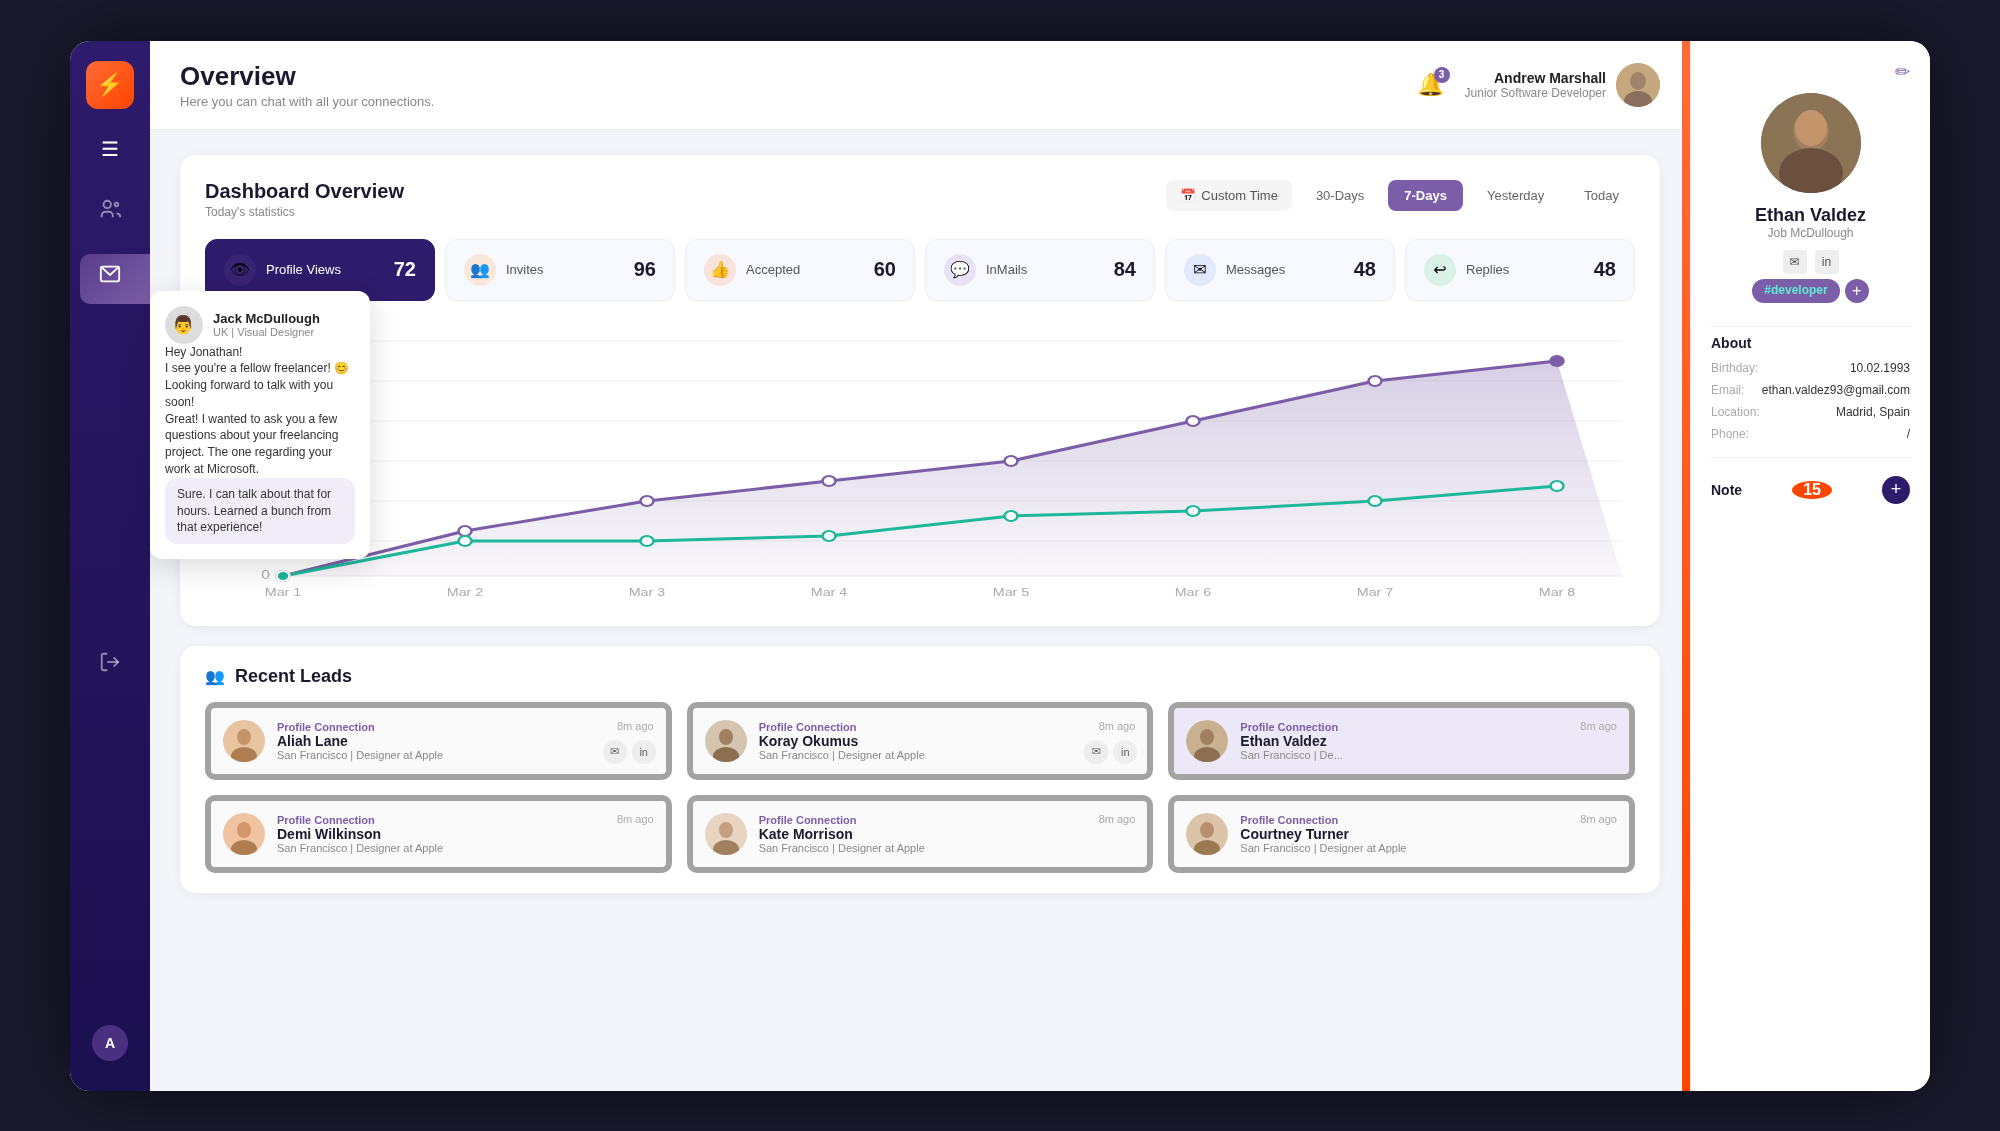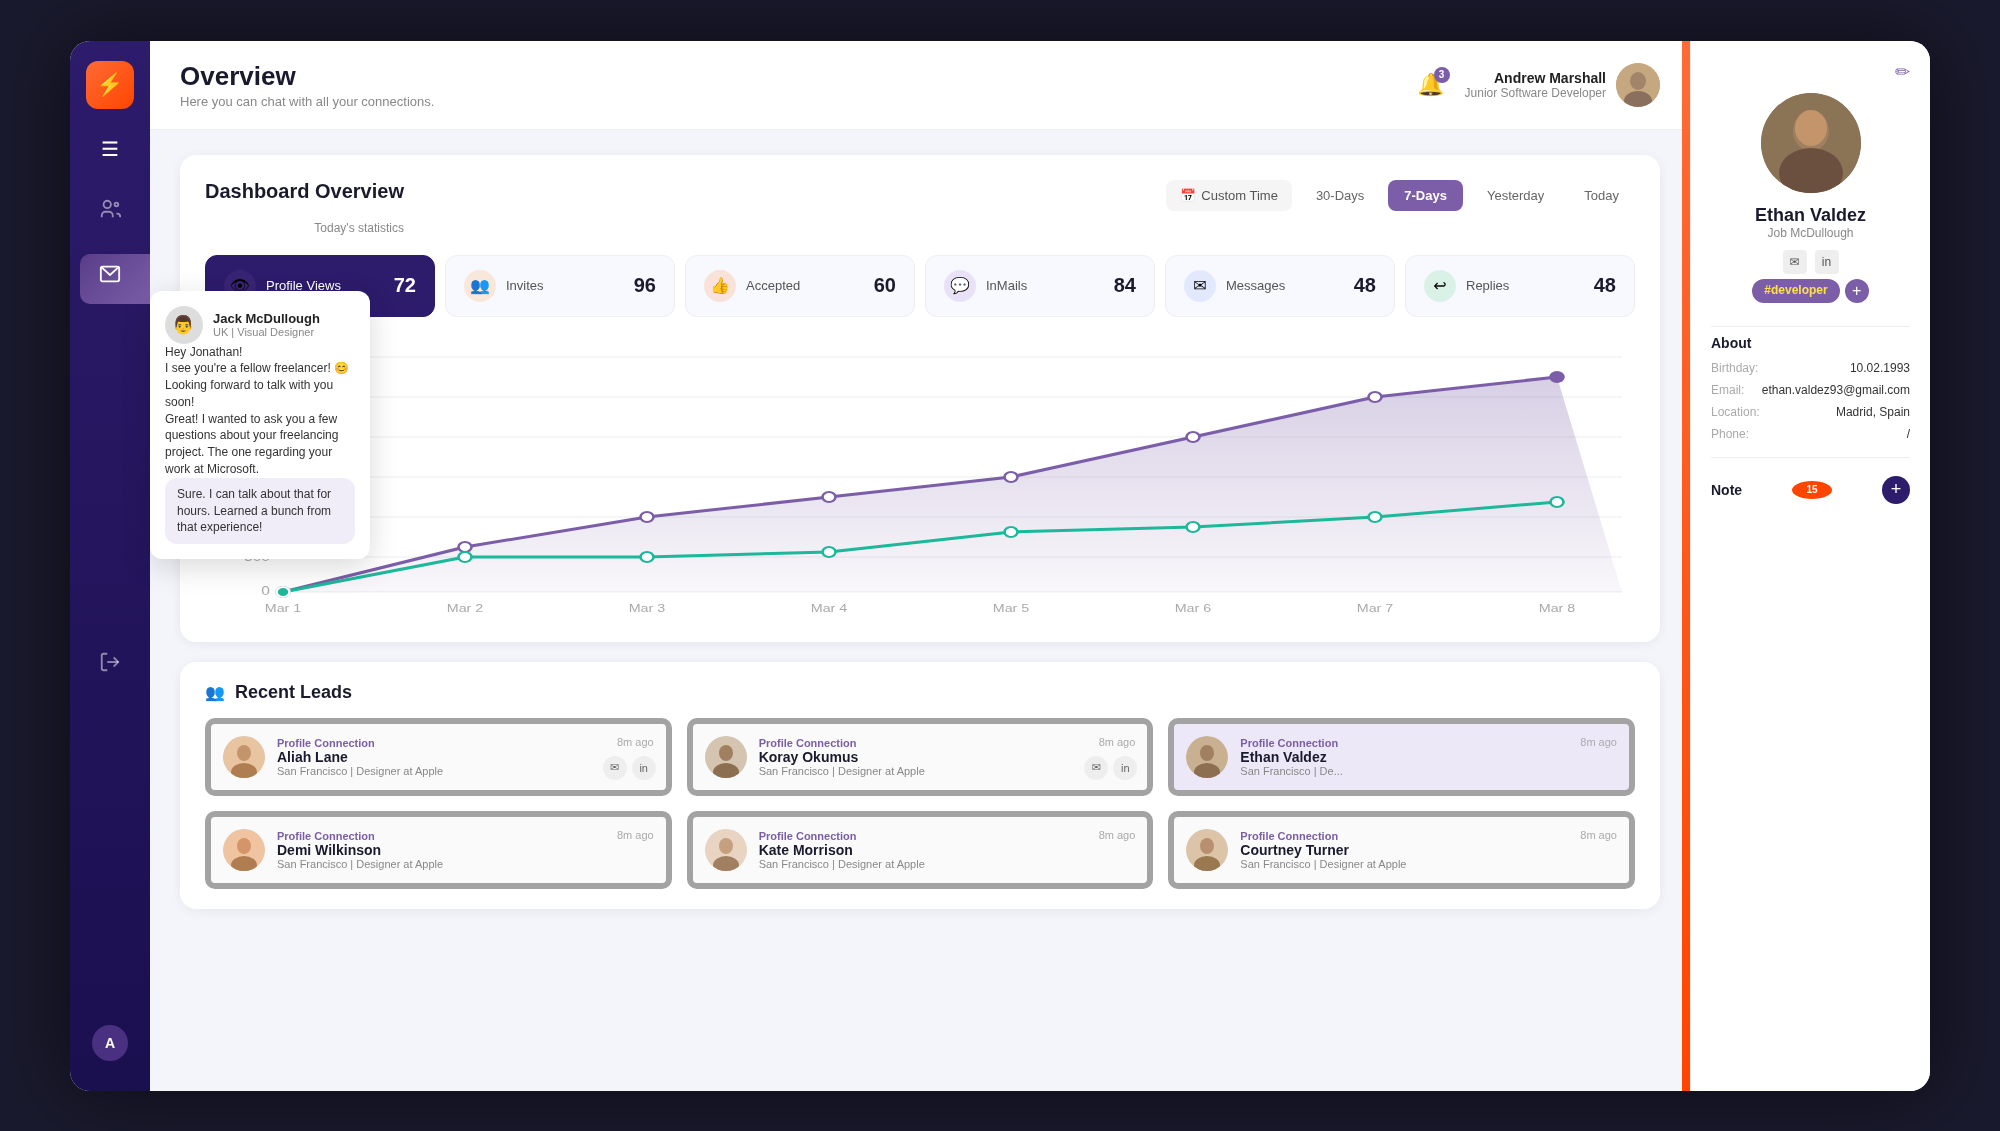--- a/index.html
+++ b/index.html
@@ -233,22 +233,21 @@
       margin-bottom: 20px;
     }
     .dashboard-title {
       font-size: 20px;
       font-weight: 800;
       color: #1a1a2e;
     }
     .dashboard-subtitle {
       font-size: 12px;
       color: #888;
-      margin-top: 18px;
-      text-align: right;
+      margin-top: 2px;
     }
     .time-filters {
       display: flex;
       align-items: center;
       gap: 8px;
     }
     .time-filter-btn {
       padding: 8px 16px;
       border-radius: 8px;
       font-size: 13px;
@@ -475,21 +474,21 @@
       flex-wrap: wrap;
     }
     .profile-tag {
       padding: 4px 12px;
       border-radius: 20px;
       font-size: 12px;
       font-weight: 600;
     }
     .profile-tag-purple {
       background: #7b5ea7;
-      color: #fde047;
+      color: #5eead4;
     }
     .profile-tag-add {
       background: #7b5ea7;
       color: white;
       width: 24px;
       height: 24px;
       border-radius: 50%;
       display: flex;
       align-items: center;
       justify-content: center;
@@ -527,21 +526,21 @@
       margin-top: 10px;
     }
     .note-label {
       font-size: 14px;
       font-weight: 700;
       color: #1a1a2e;
     }
     .note-badge {
       background: #ff4500;
       color: white;
-      font-size: 10px;
+      font-size: 16px;
       width: 40px;
       height: 18px;
       border-radius: 50%;
       display: flex;
       align-items: center;
       justify-content: center;
       font-weight: bold;
     }
     .note-add {
       width: 28px;

